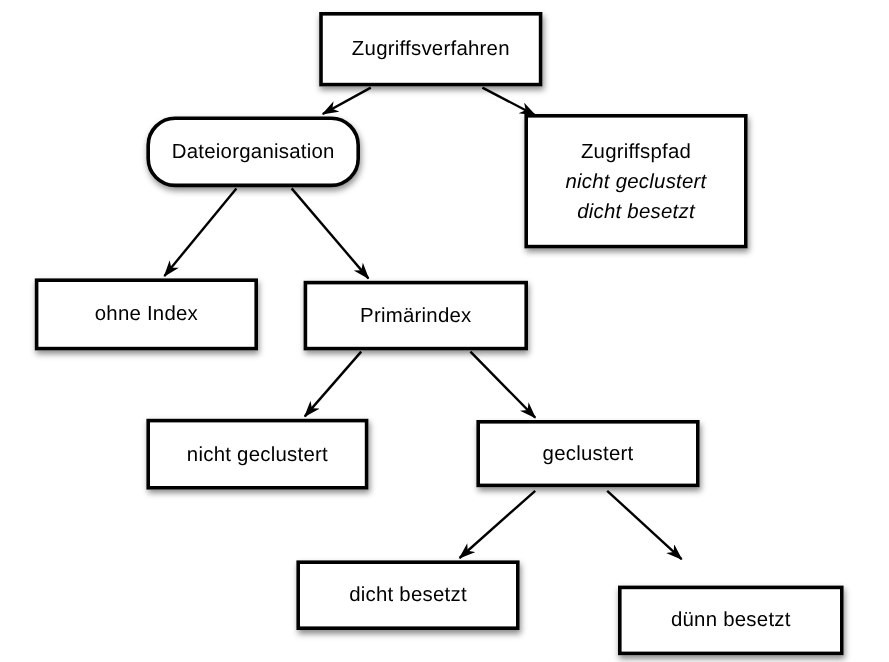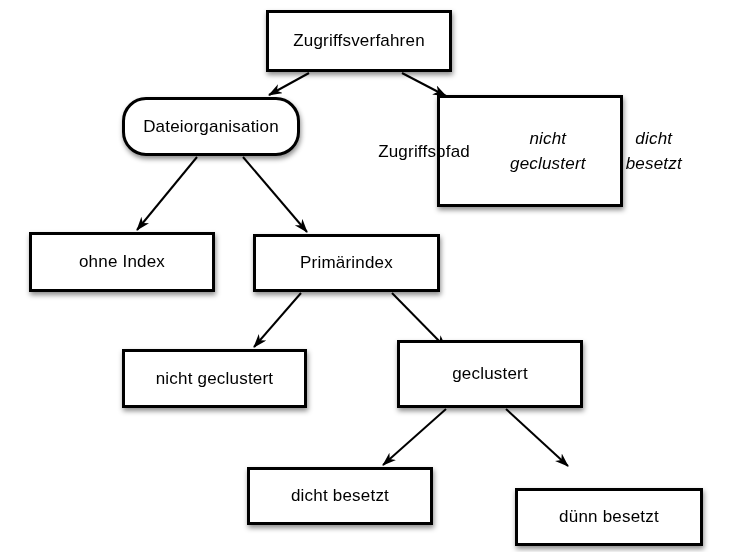--- a/index.html
+++ b/index.html
@@ -25,33 +25,33 @@
     box-shadow: 1px 3px 5px rgba(0,0,0,0.45);
     display: flex;
     align-items: center;
     justify-content: center;
     text-align: center;
     font-size: 17px;
     color: #000000;
     letter-spacing: 0.2px;
   }
   .node.multiline {
+    flex-direction: column;
     line-height: 25px;
     padding: 4px 6px;
-    gap: 40px;
   }
   .node .line-italic { font-style: italic; }
   
   #n-zugriffsverfahren { left: 266px; top: 10px;  width: 186px; height: 62px; }
   #n-dateiorganisation { left: 122px; top: 97px;  width: 178px; height: 59px; border-radius: 24px; }
   #n-zugriffspfad      { left: 437px; top: 95px;  width: 186px; height: 112px; }
   #n-ohne-index        { left: 29px;  top: 232px; width: 186px; height: 60px; }
   #n-primaerindex      { left: 253px; top: 234px; width: 187px; height: 58px; }
   #n-nicht-geclustert  { left: 122px; top: 349px; width: 185px; height: 59px; }
-  #n-geclustert        { left: 397px; top: 340px; width: 186px; height: 68px; }
+  #n-geclustert        { left: 397px; top: 350px; width: 186px; height: 56px; }
   #n-dicht-besetzt     { left: 247px; top: 467px; width: 186px; height: 58px; }
   #n-duenn-besetzt     { left: 515px; top: 468px; width: 188px; height: 58px; margin-top: 20px; }
 </style>
 </head>
 <body>
 
 <div id="canvas">
 
   <svg id="edges" viewBox="0 0 741 552" xmlns="http://www.w3.org/2000/svg">
     <defs>

